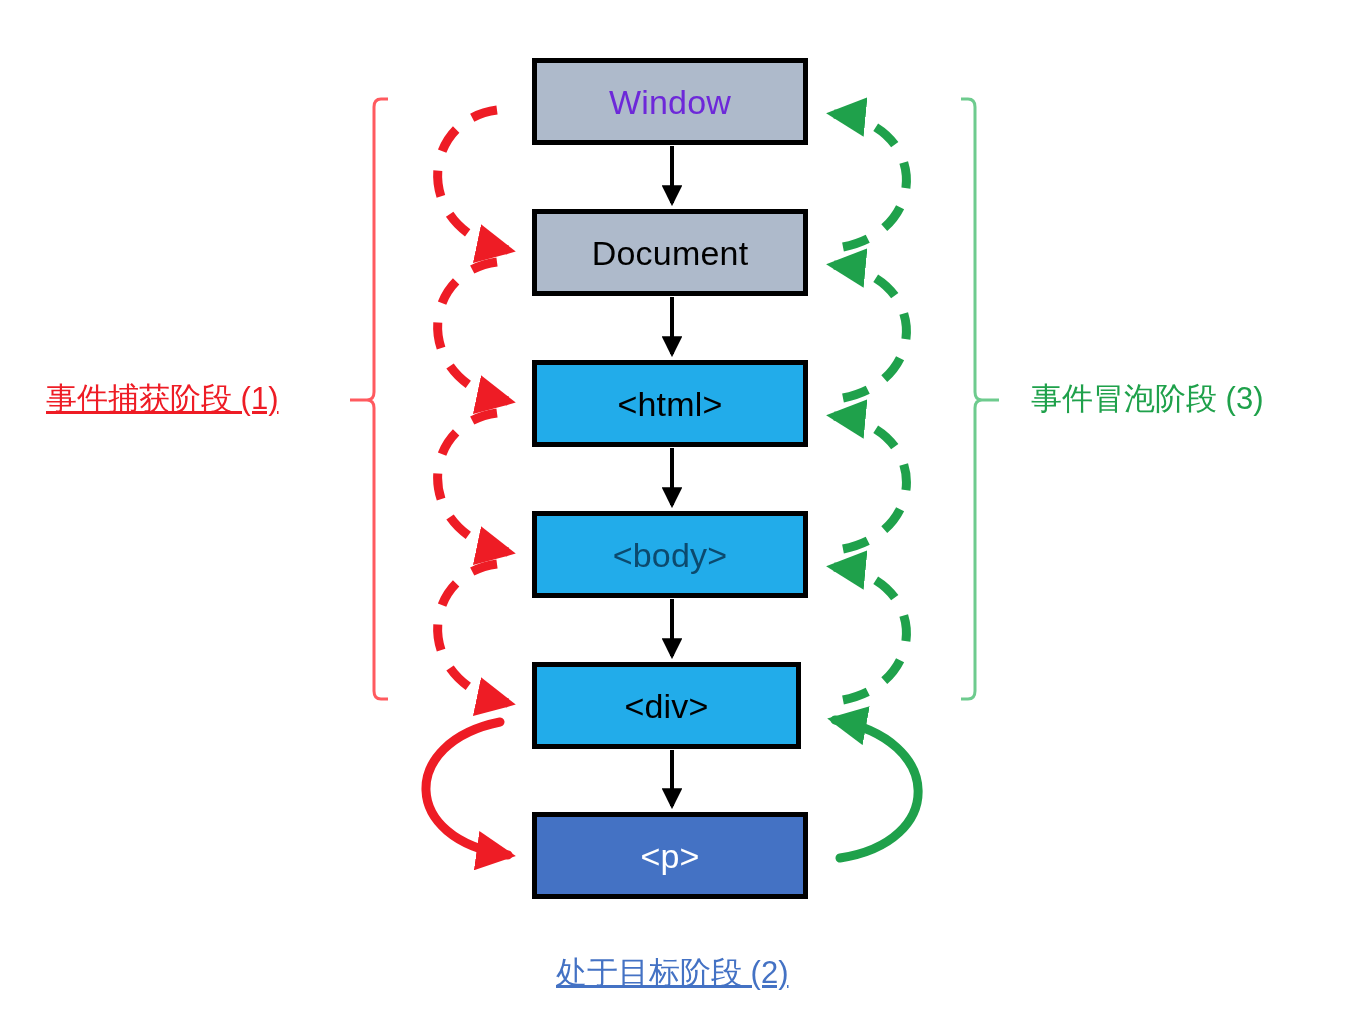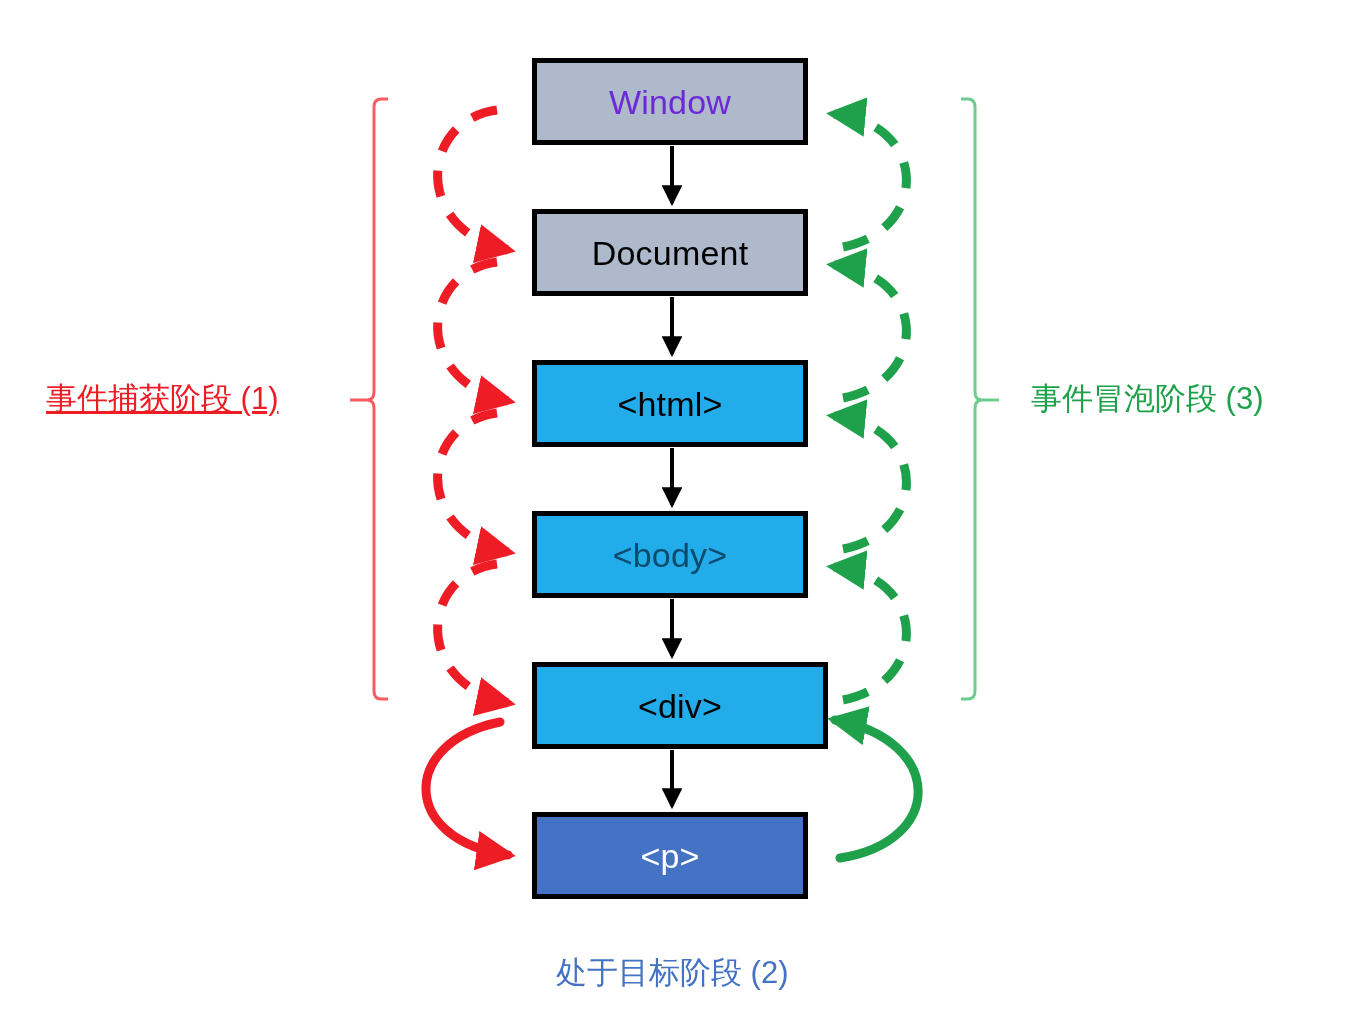--- a/index.html
+++ b/index.html
@@ -54,20 +54,21 @@
     text-decoration: underline;
   }
   .phase-bubble {
     left: 1015px;
     top: 383px;
     margin-left: 16px;
   }
   .phase-target {
     left: 556px;
     top: 957px;
+    text-decoration: underline;
   }
 </style>
 </head>
 <body>
 
 <div id="canvas">
 
   <svg id="diagram-svg" viewBox="0 0 1350 1032" xmlns="http://www.w3.org/2000/svg">
     <defs>
       <marker id="arrow-black" viewBox="0 0 10 10" refX="8.5" refY="5" markerWidth="5.2" markerHeight="5.2" orient="auto-start-reverse">
@@ -122,21 +123,21 @@
   </div>
 
   <div class="node-box" style="left:532px; top:209px; width:276px; height:87px; background:#AEBACB; color:#000000;">
     <span class="node-label">Document</span>
   </div>
 
   <div class="node-box" style="left:532px; top:511px; width:276px; height:87px; background:#22ACEA; color:#0c4a6e;">
     <span class="node-label">&lt;body&gt;</span>
   </div>
 
-  <div class="node-box" style="left:532px; top:662px; width:296px; height:87px; background:#22ACEA; color:#000000;">
+  <div class="node-box" style="left:532px; top:662px; width:269px; height:87px; background:#22ACEA; color:#000000;">
     <span class="node-label">&lt;div&gt;</span>
   </div>
 
   <div class="node-box" style="left:532px; top:812px; width:276px; height:87px; background:#4472C4; color:#FFFFFF;">
     <span class="node-label">&lt;p&gt;</span>
   </div>
 
   <div class="phase-label phase-capture" style="color:#EE1C25;">事件捕获阶段 (1)</div>
 
   <div class="phase-label phase-bubble" style="color:#1FA14B;">事件冒泡阶段 (3)</div>

